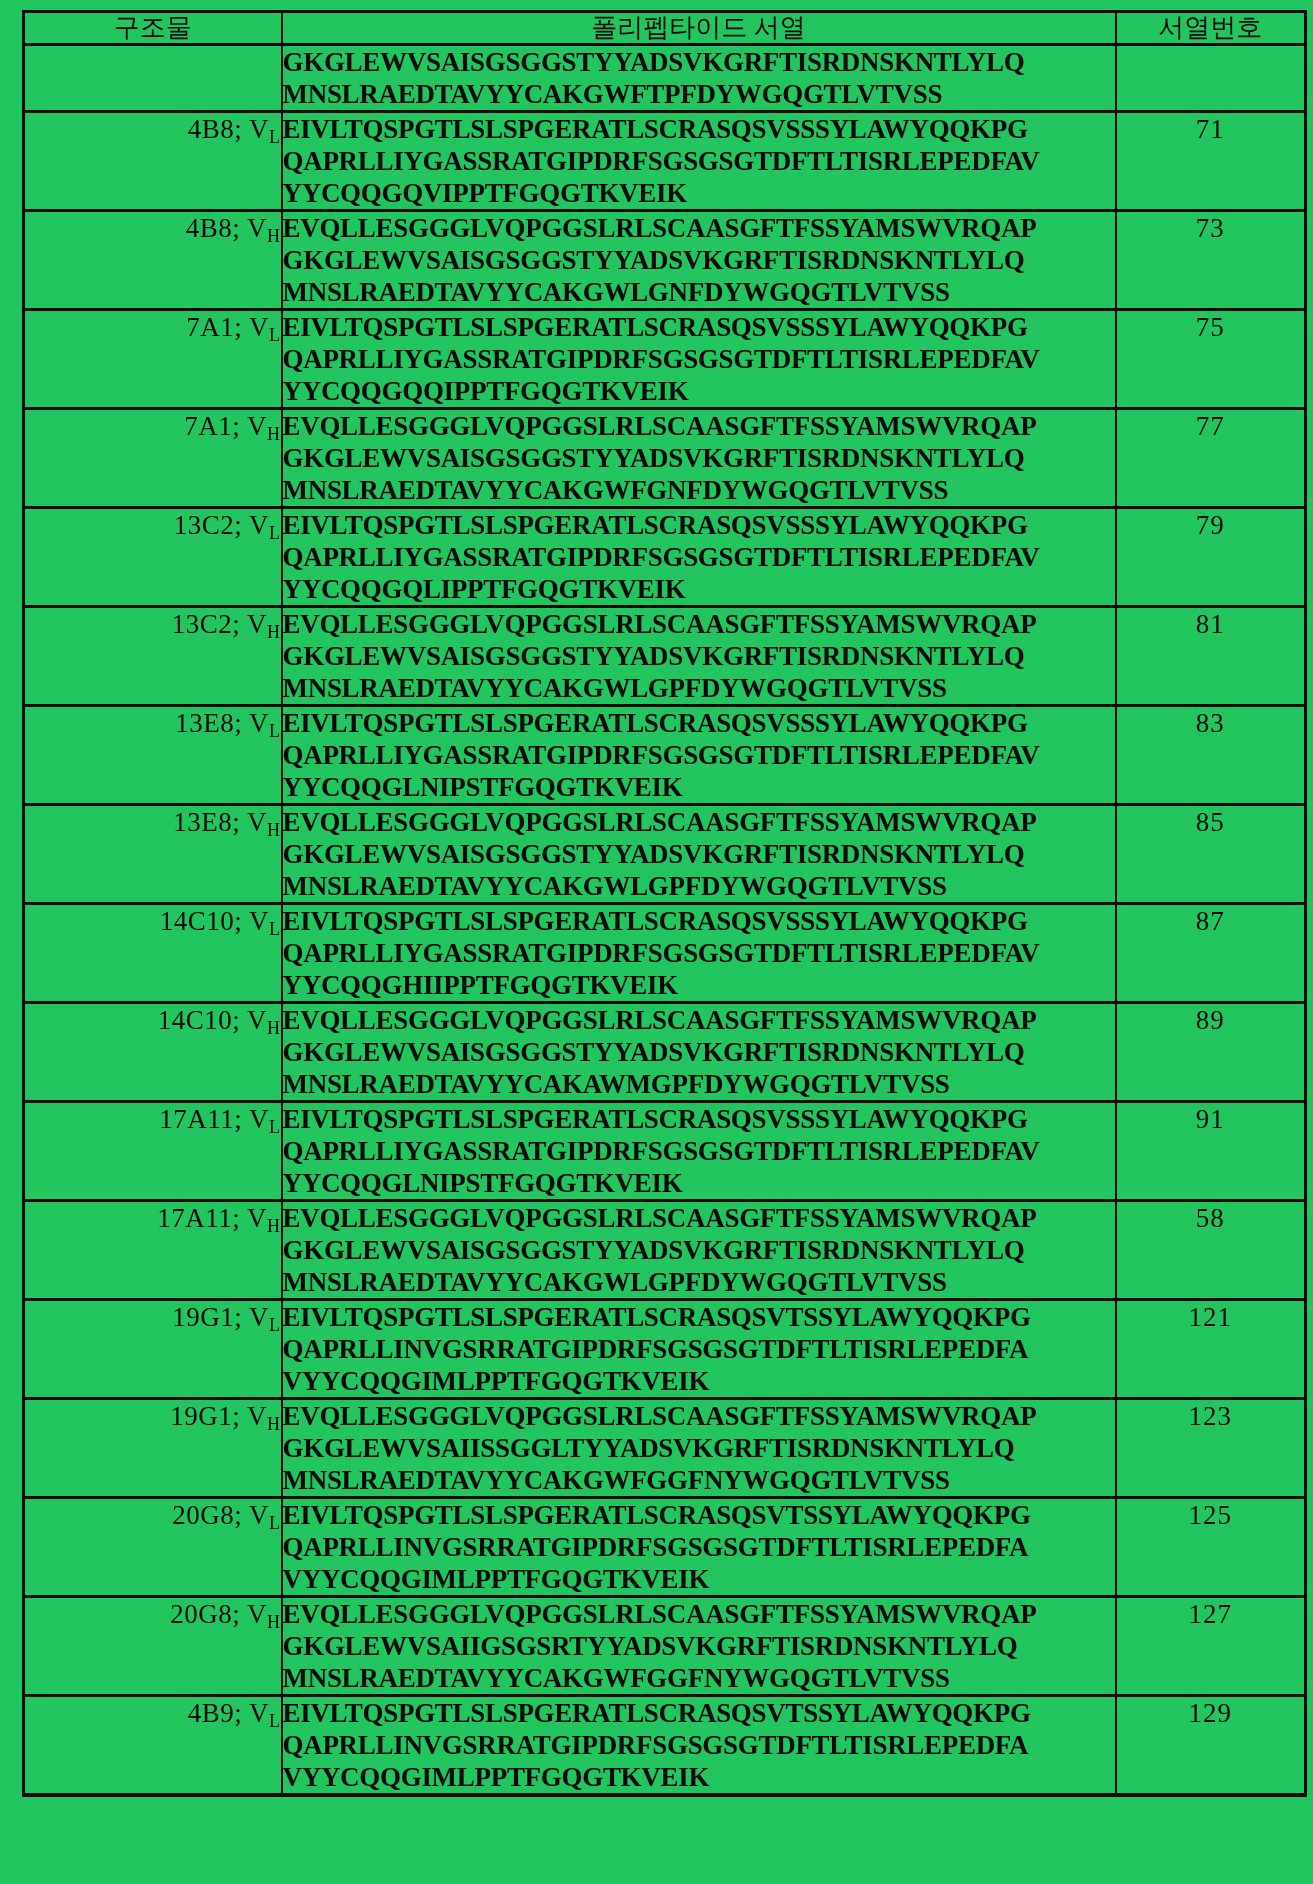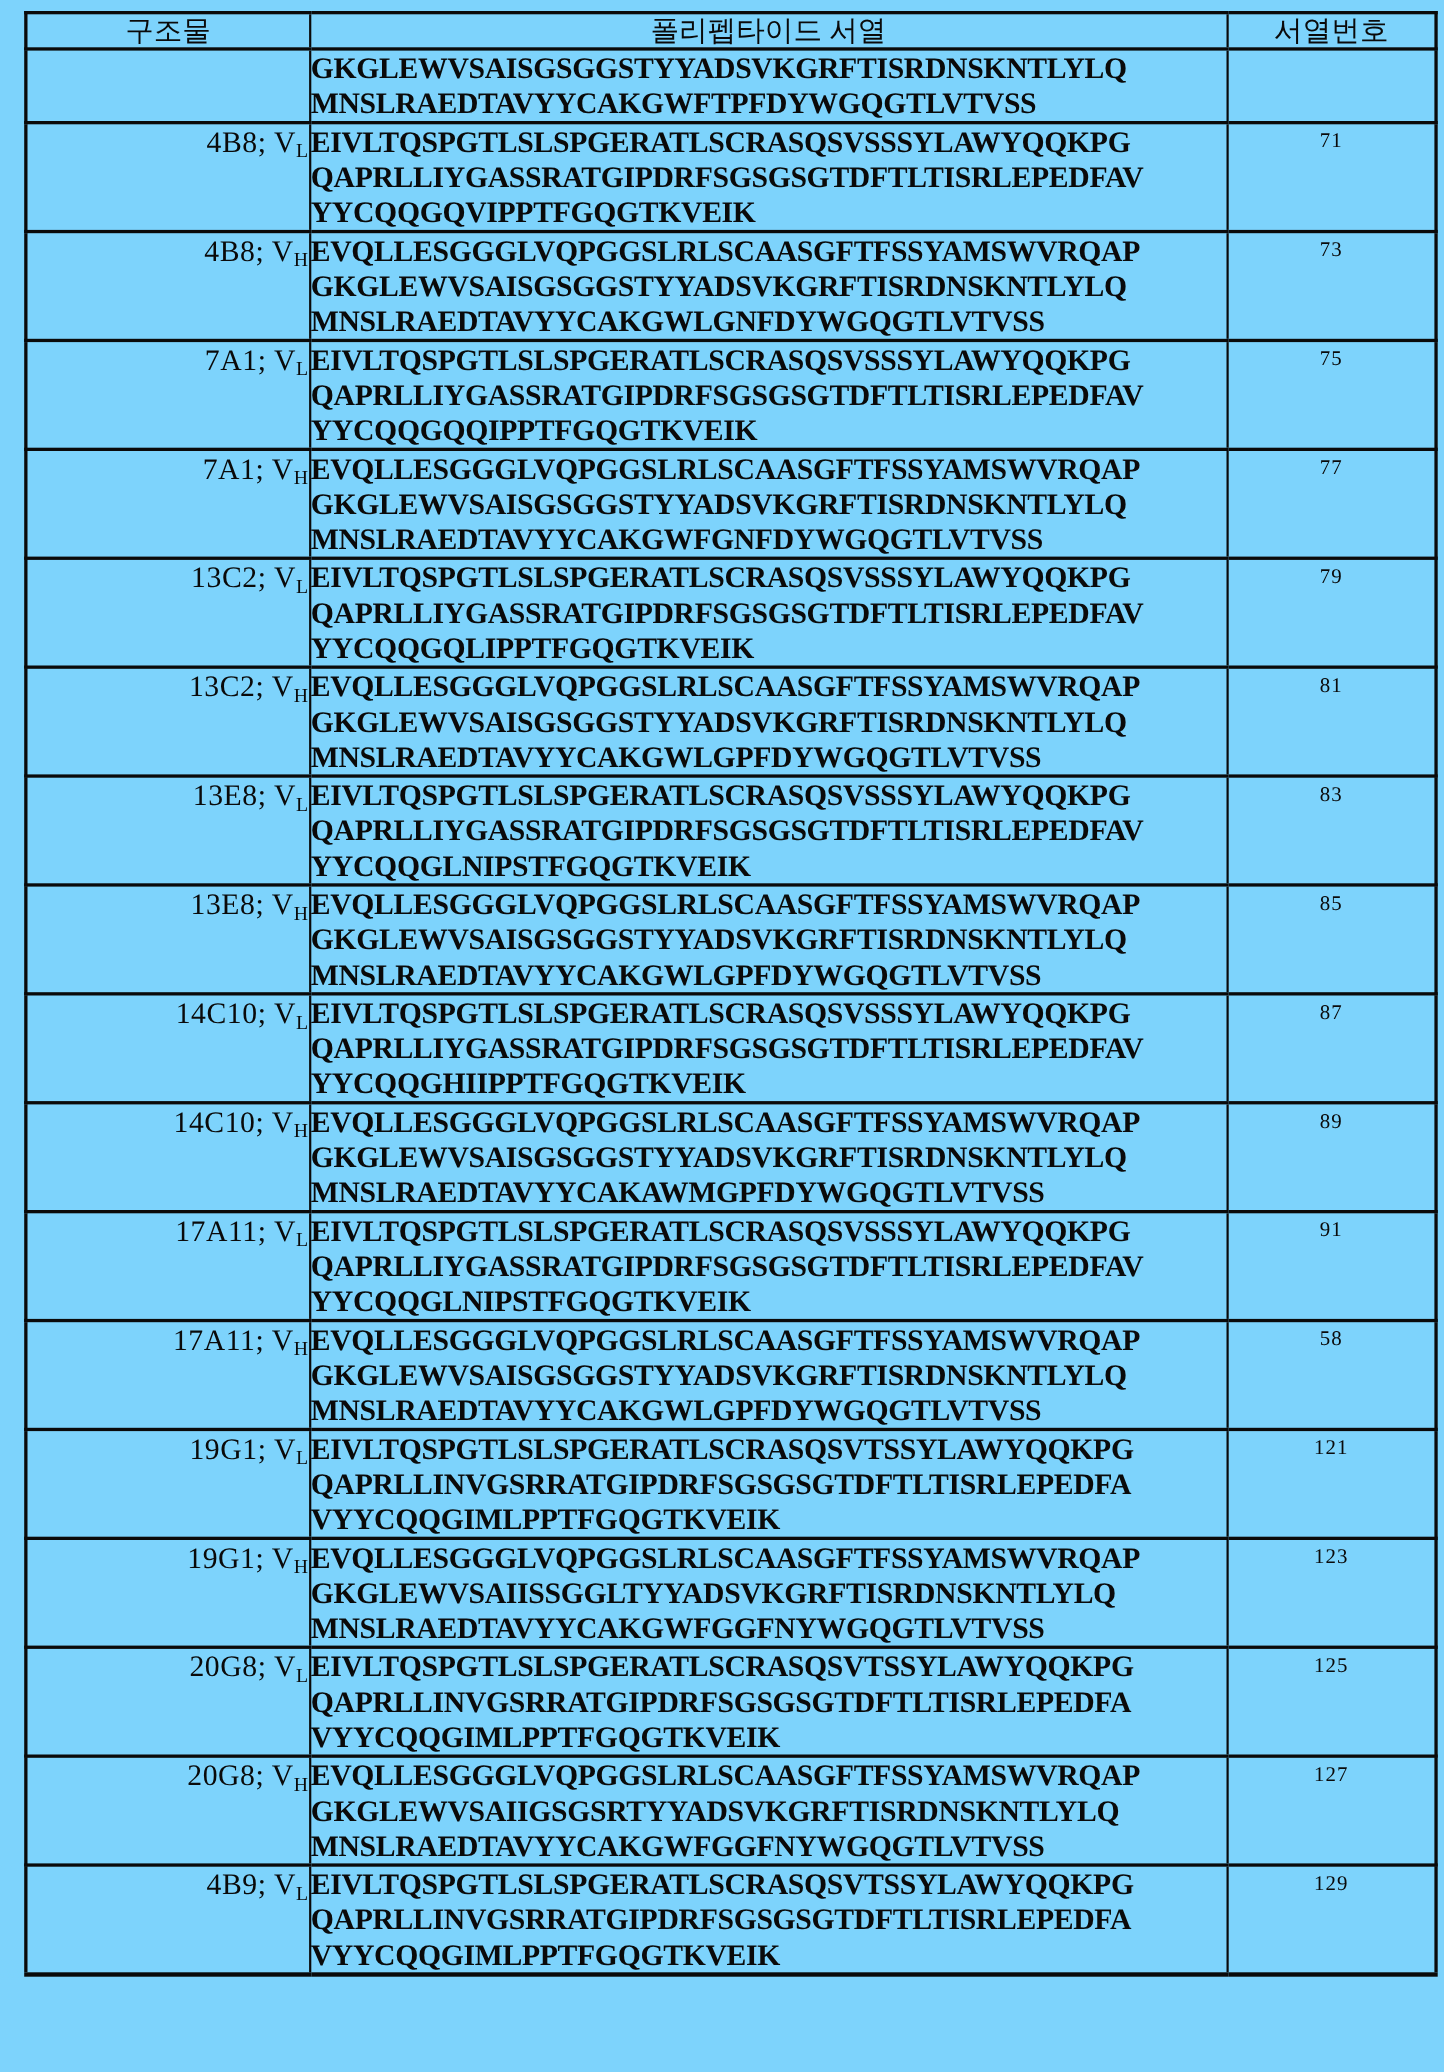--- a/index.html
+++ b/index.html
@@ -4,21 +4,21 @@
 <style>
   html, body {
     margin: 0;
     padding: 0;
     background: #ffffff;
   }
   .page {
     position: relative;
     width: 1313px;
     height: 1884px;
-    background: #7dd3fc;
+    background: #22c55e;
     font-family: "Liberation Serif", serif;
     color: #0a0a0a;
     overflow: hidden;
   }
   table.seq-table {
     position: absolute;
     left: 22px;
     top: 10px;
     width: 1282px;
     border-collapse: collapse;
@@ -69,21 +69,21 @@
   }
   .seq-line {
     font-size: 27px;
     line-height: 32px;
     white-space: nowrap;
     letter-spacing: -0.3px;
     font-weight: bold;
   }
   td.seqno {
     text-align: center;
-    font-size: 19px;
+    font-size: 27px;
     line-height: 32px;
     padding-top: 3px;
     letter-spacing: 1px;
   }
 </style>
 </head>
 <body>
 
 <div class="page">
   <table class="seq-table">

